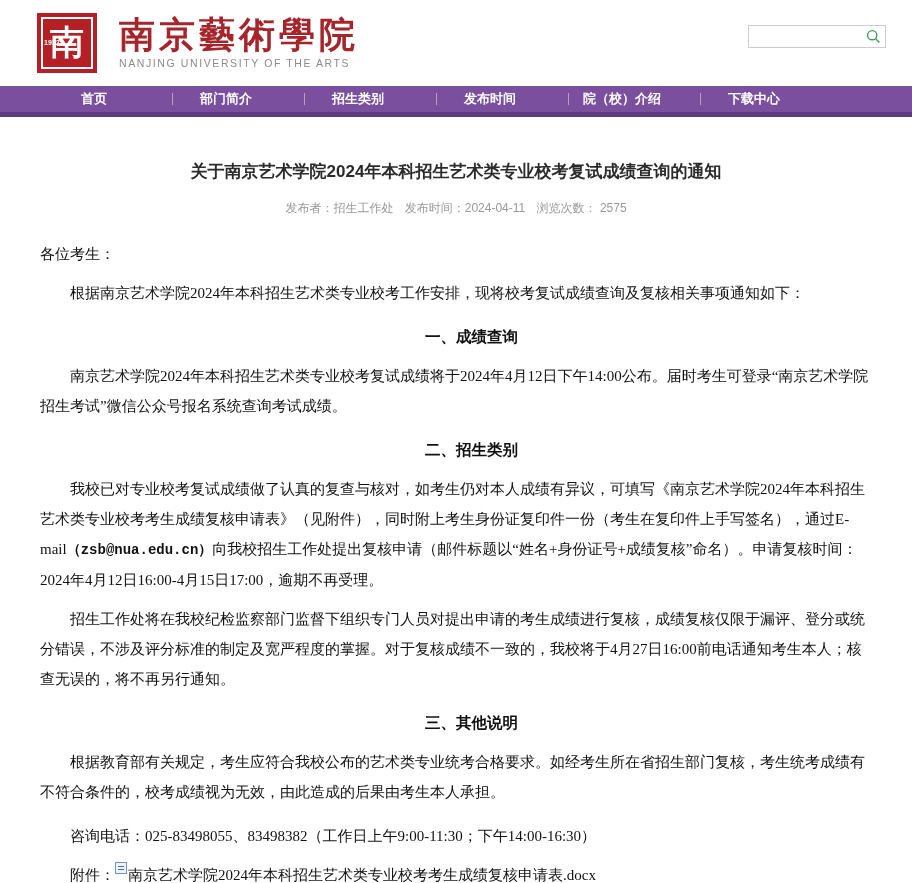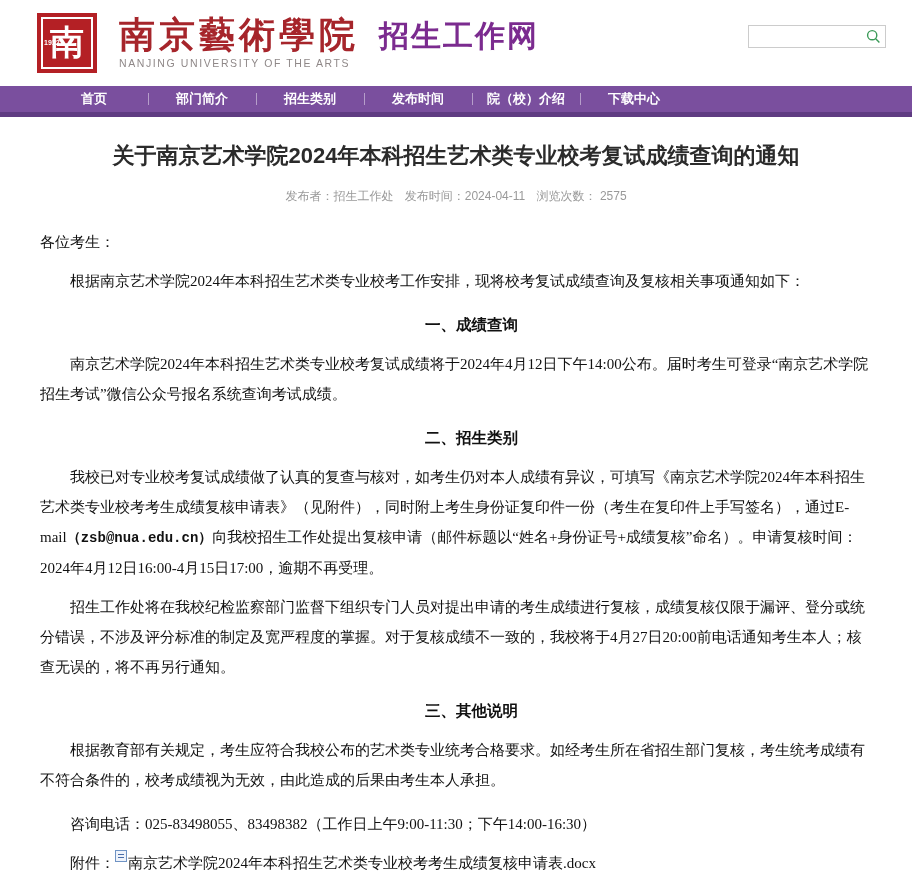--- a/index.html
+++ b/index.html
@@ -97,20 +97,21 @@
   }
 
   
   .nav {
     background: #7a4f9e;
     height: 31px;
     display: flex;
     align-items: stretch;
     padding-left: 40px;
     border-bottom: 5px solid #5f3c82;
+    gap: 24px;
   }
   .nav-item {
     width: 108px;
     display: flex;
     align-items: center;
     justify-content: center;
     color: #fff;
     font-size: 13px;
     font-weight: bold;
     cursor: pointer;
@@ -120,23 +121,23 @@
     content: "";
     position: absolute;
     left: 0; top: 7px; bottom: 7px;
     width: 1px;
     background: rgba(255,255,255,0.45);
   }
 
   
   .article { padding: 0 40px; color: #1a1a1a; }
   .article-title {
-    margin-top: 24px;
+    margin-top: 43px;
     text-align: center;
-    font-size: 22px;
+    font-size: 17px;
     font-weight: bold;
     color: #2b2b2b;
     font-family: "Liberation Sans", sans-serif;
   }
   .article-meta {
     margin-top: 17px;
     text-align: center;
     font-size: 12px;
     color: #999;
   }
@@ -186,21 +187,20 @@
 
 <div class="header">
   <div class="seal">
     <div class="seal-inner">南</div>
     <div class="seal-year">1912</div>
   </div>
   <div class="school-block">
     <div class="school-cn">南京藝術學院</div>
     <div class="school-en">NANJING UNIVERSITY OF THE ARTS</div>
   </div>
-  <div class="site-title">招生工作网</div>
   <div class="search-wrap">
     <input class="search-input" type="text" placeholder="" style="">
     <button class="search-btn">
       <span style="display:flex">
         <svg width="15" height="15" viewBox="0 0 15 15">
           <circle cx="6.2" cy="6.2" r="4.6" fill="none" stroke="#3a9a57" stroke-width="1.4"></circle>
           <line x1="9.7" y1="9.7" x2="13.4" y2="13.4" stroke="#3a9a57" stroke-width="1.4"></line>
         </svg>
       </span>
     </button>
@@ -226,21 +226,21 @@
 
   <div class="body-text">
     <p>各位考生：</p>
     <p class="indent">根据南京艺术学院2024年本科招生艺术类专业校考工作安排，现将校考复试成绩查询及复核相关事项通知如下：</p>
 
     <p class="sec-heading">一、成绩查询</p>
     <p class="indent">南京艺术学院2024年本科招生艺术类专业校考复试成绩将于2024年4月12日下午14:00公布。届时考生可登录“南京艺术学院招生考试”微信公众号报名系统查询考试成绩。</p>
 
     <p class="sec-heading">二、招生类别</p>
     <p class="indent"><span>我校已对专业校考复试成绩做了认真的复查与核对，如考生仍对本人成绩有异议，可填写《南京艺术学院2024年本科招生艺术类专业校考考生成绩复核申请表》（见附件），同时附上考生身份证复印件一份（考生在复印件上手写签名），通过E-mail</span><span class="email-bold">（zsb@nua.edu.cn）</span><span>向我校招生工作处提出复核申请（邮件标题以“姓名+身份证号+成绩复核”命名）。申请复核时间：2024年4月12日16:00-4月15日17:00，逾期不再受理。</span></p>
-    <p class="indent">招生工作处将在我校纪检监察部门监督下组织专门人员对提出申请的考生成绩进行复核，成绩复核仅限于漏评、登分或统分错误，不涉及评分标准的制定及宽严程度的掌握。对于复核成绩不一致的，我校将于4月27日20:00前电话通知考生本人；核查无误的，将不再另行通知。</p>
+    <p class="indent">招生工作处将在我校纪检监察部门监督下组织专门人员对提出申请的考生成绩进行复核，成绩复核仅限于漏评、登分或统分错误，不涉及评分标准的制定及宽严程度的掌握。对于复核成绩不一致的，我校将于4月27日16:00前电话通知考生本人；核查无误的，将不再另行通知。</p>
 
     <p class="sec-heading">三、其他说明</p>
     <p class="indent">根据教育部有关规定，考生应符合我校公布的艺术类专业统考合格要求。如经考生所在省招生部门复核，考生统考成绩有不符合条件的，校考成绩视为无效，由此造成的后果由考生本人承担。</p>
 
     <p class="indent" style="margin-top:14px">咨询电话：025-83498055、83498382（工作日上午9:00-11:30；下午14:00-16:30）</p>
 
     <p class="indent attachment-line"><span>附件：</span><span class="doc-icon"></span><a class="attachment-link">南京艺术学院2024年本科招生艺术类专业校考考生成绩复核申请表.docx</a></p>
   </div>
 
 </div>

